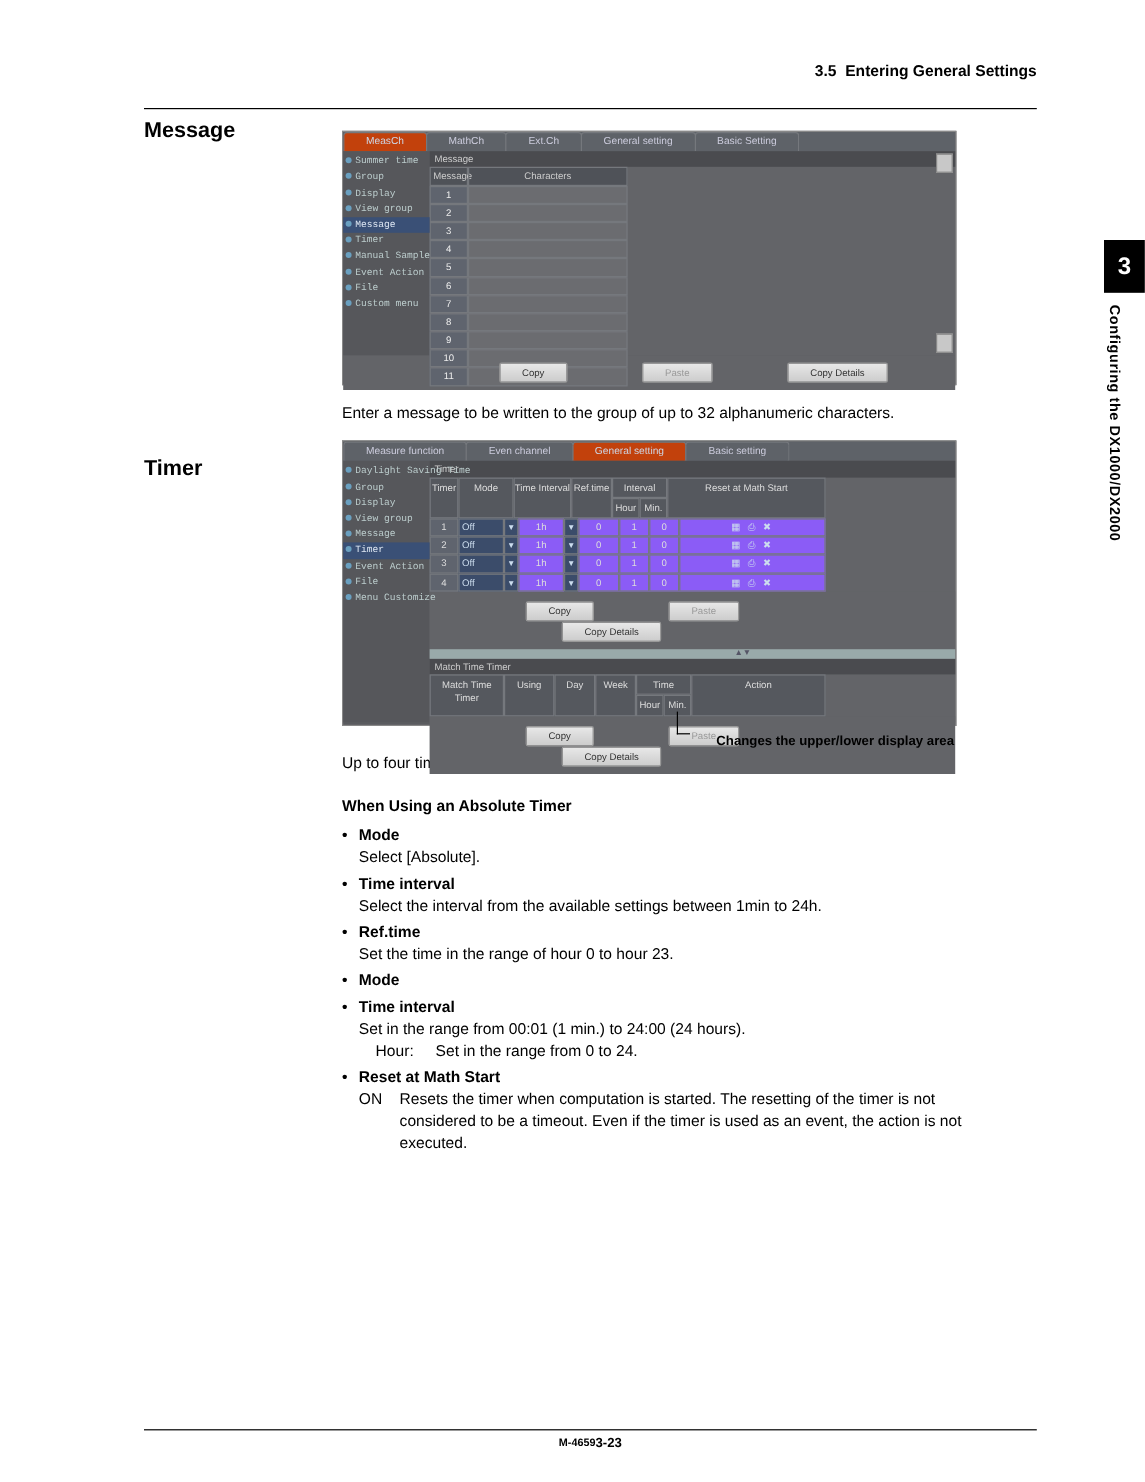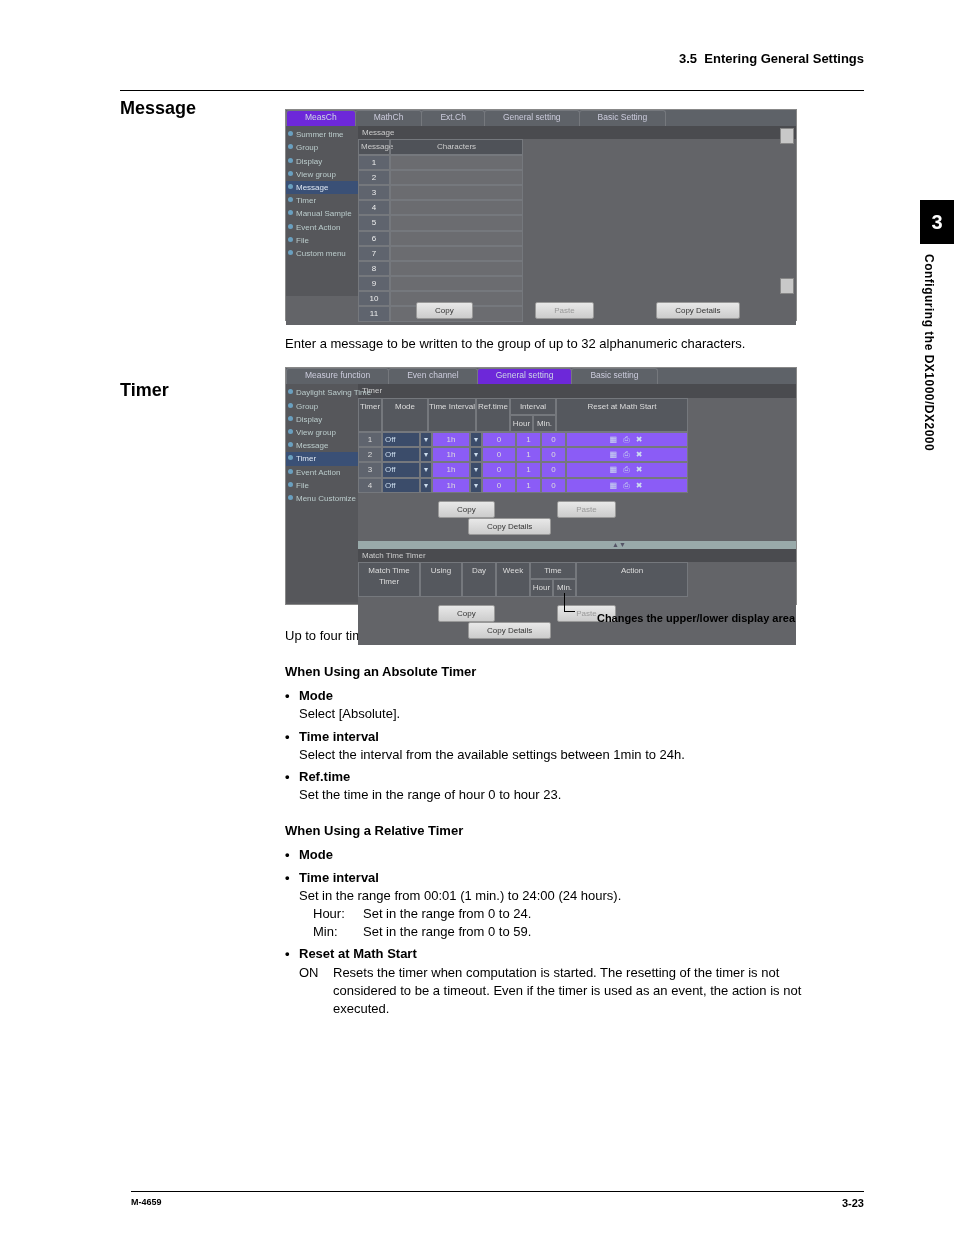--- a/index.html
+++ b/index.html
@@ -108,38 +108,39 @@
     border:1px solid #75787d;
     border-bottom:none;
     padding:1px 18px;
     background:#5e6268;
     font-size:8.5px;
     color:#ccd;
     border-radius:3px 3px 0 0;
     margin-right:-1px;
   }
   .tab.sel {
-    background:#6d28d9;
+    background:#c2410c;
     color:#cdd6e6;
   }
   .shot-body {
     display:flex;
     background:#636468;
   }
   .sidebar {
     width: 72px;
     background:#56575b;
     padding:2px 0;
   }
   .side-item {
     font-size:8px;
     color:#bcc;
     padding:1px 2px 1px 10px;
     position:relative;
     white-space:nowrap;
+    font-family:Liberation Mono, monospace;
   }
   .side-item::before {
     content:"";
     position:absolute;
     left:2px; top:3px;
     width:5px; height:5px;
     background:#6aa0c0;
     border-radius:50%;
   }
   .side-item.sel { background:#3a5076; color:#dde6f2;}
@@ -219,23 +220,22 @@
   }
 
   .footer {
     position:absolute;
     bottom: 24px;
     left:120px;
     right:90px;
     border-top:1px solid #000;
     padding-top:4px;
     display:flex;
-    justify-content:space-between;
+    justify-content:center;
     font-size:11px;
-    margin-left:11px;
   }
   .footer .l { font-weight:bold; font-size:9px;}
   .footer .r { font-weight:bold; }
 
   .split-handle {
     text-align:center;
     background:#9aa;
     font-size:8px;
     padding:0;
     position:relative;
@@ -475,34 +475,30 @@
     <div class="subhead">When Using an Absolute Timer</div>
     <ul class="bullets">
       <li><span class="bold">Mode</span>
         <div class="sub" style="padding-left:0">Select [Absolute].</div></li>
       <li><span class="bold">Time interval</span>
         <div style="padding-left:0">Select the interval from the available settings between 1min to 24h.</div></li>
       <li><span class="bold">Ref.time</span>
         <div style="padding-left:0">Set the time in the range of hour 0 to hour 23.</div></li>
     </ul>
 
-    <div class="subhead">When Using a Relative Timer</div>
     <ul class="bullets">
       <li><span class="bold">Mode</span>
         </li>
       <li><span class="bold">Time interval</span>
         <div>Set in the range from 00:01 (1 min.) to 24:00 (24 hours).</div>
         <div class="def-row">
             <span class="def-lbl">Hour:</span>
             <span>Set in the range from 0 to 24.</span>
           </div>
-        <div class="def-row">
-            <span class="def-lbl">Min:</span>
-            <span>Set in the range from 0 to 59.</span>
-          </div></li>
+        </li>
       <li><span class="bold">Reset at Math Start</span>
         <div style="display:flex">
             <span style="width:34px">ON</span>
             <span style="flex:1">Resets the timer when computation is started.  The resetting of the timer is not considered to be a timeout.  Even if the timer is used as an event, the action is not executed.</span>
           </div></li>
     </ul>
   </div>
 
   <div class="footer">
     <span class="l">M-4659</span>

